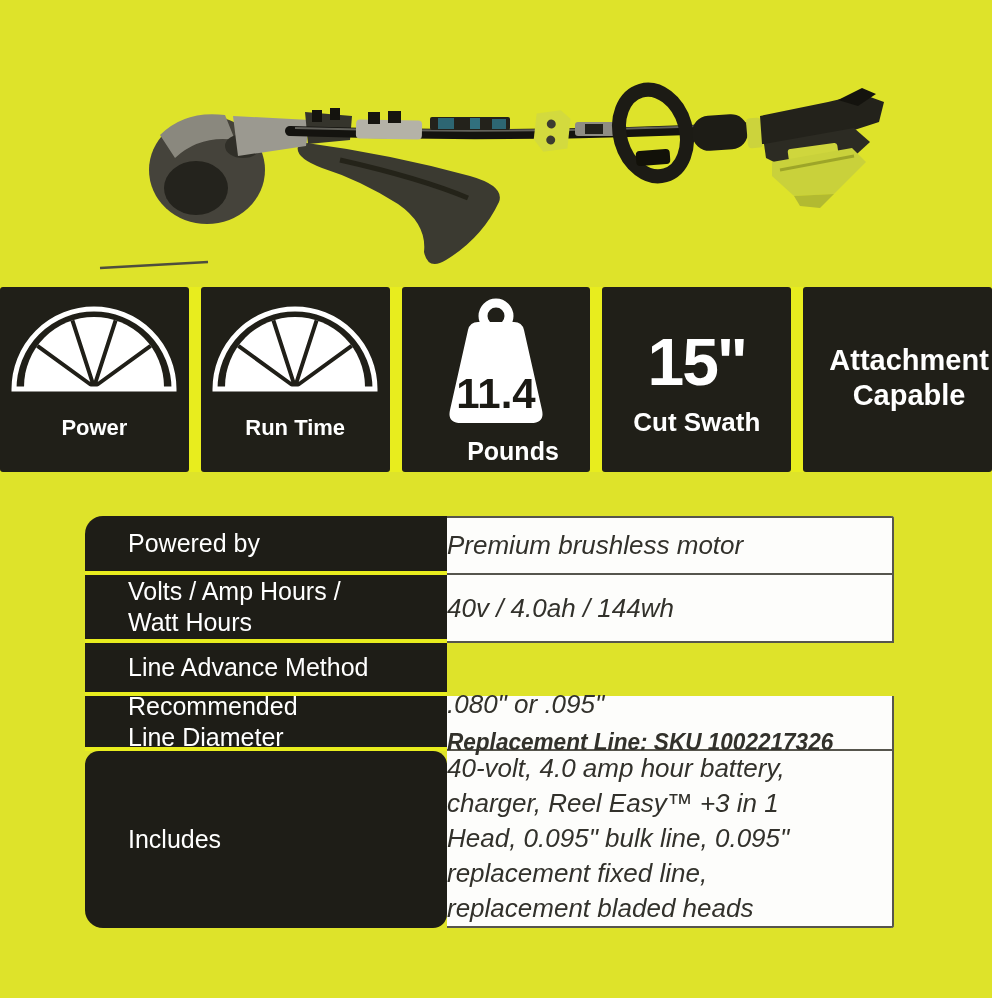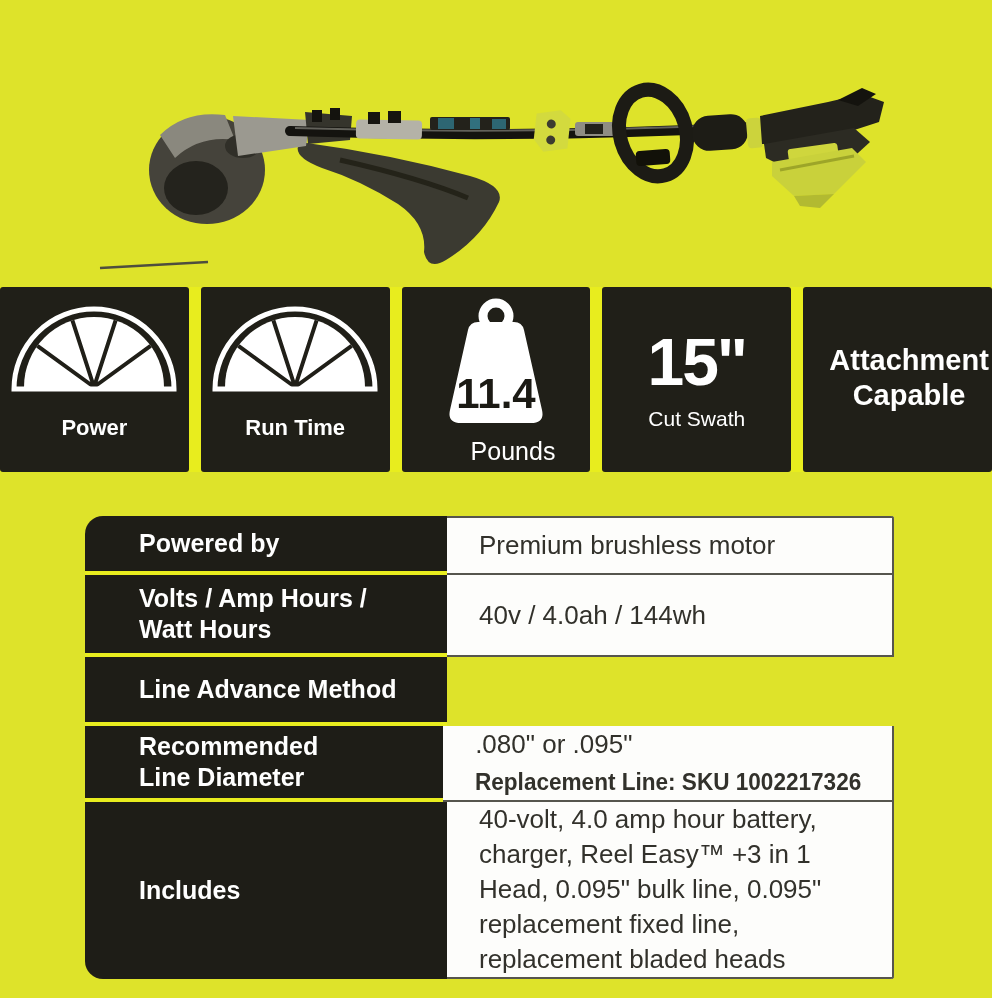--- a/index.html
+++ b/index.html
@@ -18,45 +18,45 @@
     background:#e8ed1e;
     display:grid; grid-template-columns:repeat(5,1fr); column-gap:12px;
   }
   .badge {
     background:#201f18; border-radius:3px; color:#fff;
     display:flex; flex-direction:column; align-items:center; overflow:hidden;
   }
   .gauge-svg { width:166px; height:88px; margin-top:18px; }
   .badge-label { font-weight:bold; font-size:22px; margin-top:22px; text-align:center; }
   .weight-svg { width:150px; height:140px; margin-top:9px; }
-  .pounds-label { font-weight:normal; font-size:25px; margin-top:1px;margin-left:34px; }
+  .pounds-label { font-weight:bold; font-size:25px; margin-top:1px;margin-left:34px; }
   .big-value { font-weight:bold; font-size:66px; line-height:1; letter-spacing:-2px; margin-top:42px; }
-  .cutswath-label { font-weight:normal; font-size:21px; margin-top:12px; }
+  .cutswath-label { font-weight:bold; font-size:26px; margin-top:12px; }
   .attach-label { font-weight:bold; font-size:29px; line-height:35px; margin-top:56px; text-align:center; max-width:172px;margin-left:23px; }
 
   
   .spec-table {
     position:absolute; left:85px; top:516px; width:809px;
     border-radius:18px 3px 3px 18px; overflow:hidden;
   }
   .srow { display:flex; }
   .cell-label {
     width:362px; box-sizing:border-box; background:#1e1d17;
     display:flex; align-items:center; padding-left:43px;
     border-bottom:4px solid #e8ed1e;
   }
-  .srow:last-child .cell-label { border-bottom:none; }
+  .srow:last-child .cell-label { border-bottom:none;border-radius:14px; }
   .cell-label span {
-    color:#fff; font-weight:bold; font-size:25px; line-height:31px; white-space:pre-line;margin-left:11px;
+    color:#fff; font-weight:normal; font-size:25px; line-height:31px; white-space:pre-line;
   }
   .cell-value {
     flex:1; box-sizing:border-box; background:#fdfdfb;
     display:flex; flex-direction:column; justify-content:center;
-    padding-left:32px; padding-right:6px;
-    border-right:2px solid #56554d; border-bottom:2px solid #56554d;
+    padding-left:0; padding-right:6px;
+    border-right:2px solid #56554d; border-bottom:2px solid #56554d;font-style:italic;
   }
   .srow:first-child .cell-value { border-top:2px solid #56554d; }
   .cell-value span { color:#32312b; font-size:26px; line-height:35px; white-space:pre-line; }
   .cell-value .value-bold {
     font-weight:bold; font-size:24px; white-space:nowrap;
     transform:scaleX(0.94); transform-origin:left center; margin-top:2px;
   }
 </style>
 </head>
 <body>
@@ -175,37 +175,37 @@
 
     <div class="srow" style="height:59px">
       <div class="cell-label">
         <span>Powered by</span>
       </div>
       <div class="cell-value">
         <span>Premium brushless motor</span>
       </div>
     </div>
 
-    <div class="srow" style="height:82px">
+    <div class="srow" style="height:68px">
       <div class="cell-label">
         <span>Volts / Amp Hours /
 Watt Hours</span>
       </div>
       <div class="cell-value">
         <span>40v / 4.0ah / 144wh</span>
       </div>
     </div>
 
-    <div class="srow" style="height:69px">
+    <div class="srow" style="height:53px">
       <div class="cell-label">
         <span>Line Advance Method</span>
       </div>
     </div>
 
-    <div class="srow" style="height:76px">
+    <div class="srow" style="height:55px">
       <div class="cell-label">
         <span>Recommended
 Line Diameter</span>
       </div>
       <div class="cell-value">
         <span>.080" or .095"</span>
         <span class="value-bold">Replacement Line: SKU 1002217326</span>
       </div>
     </div>
 

